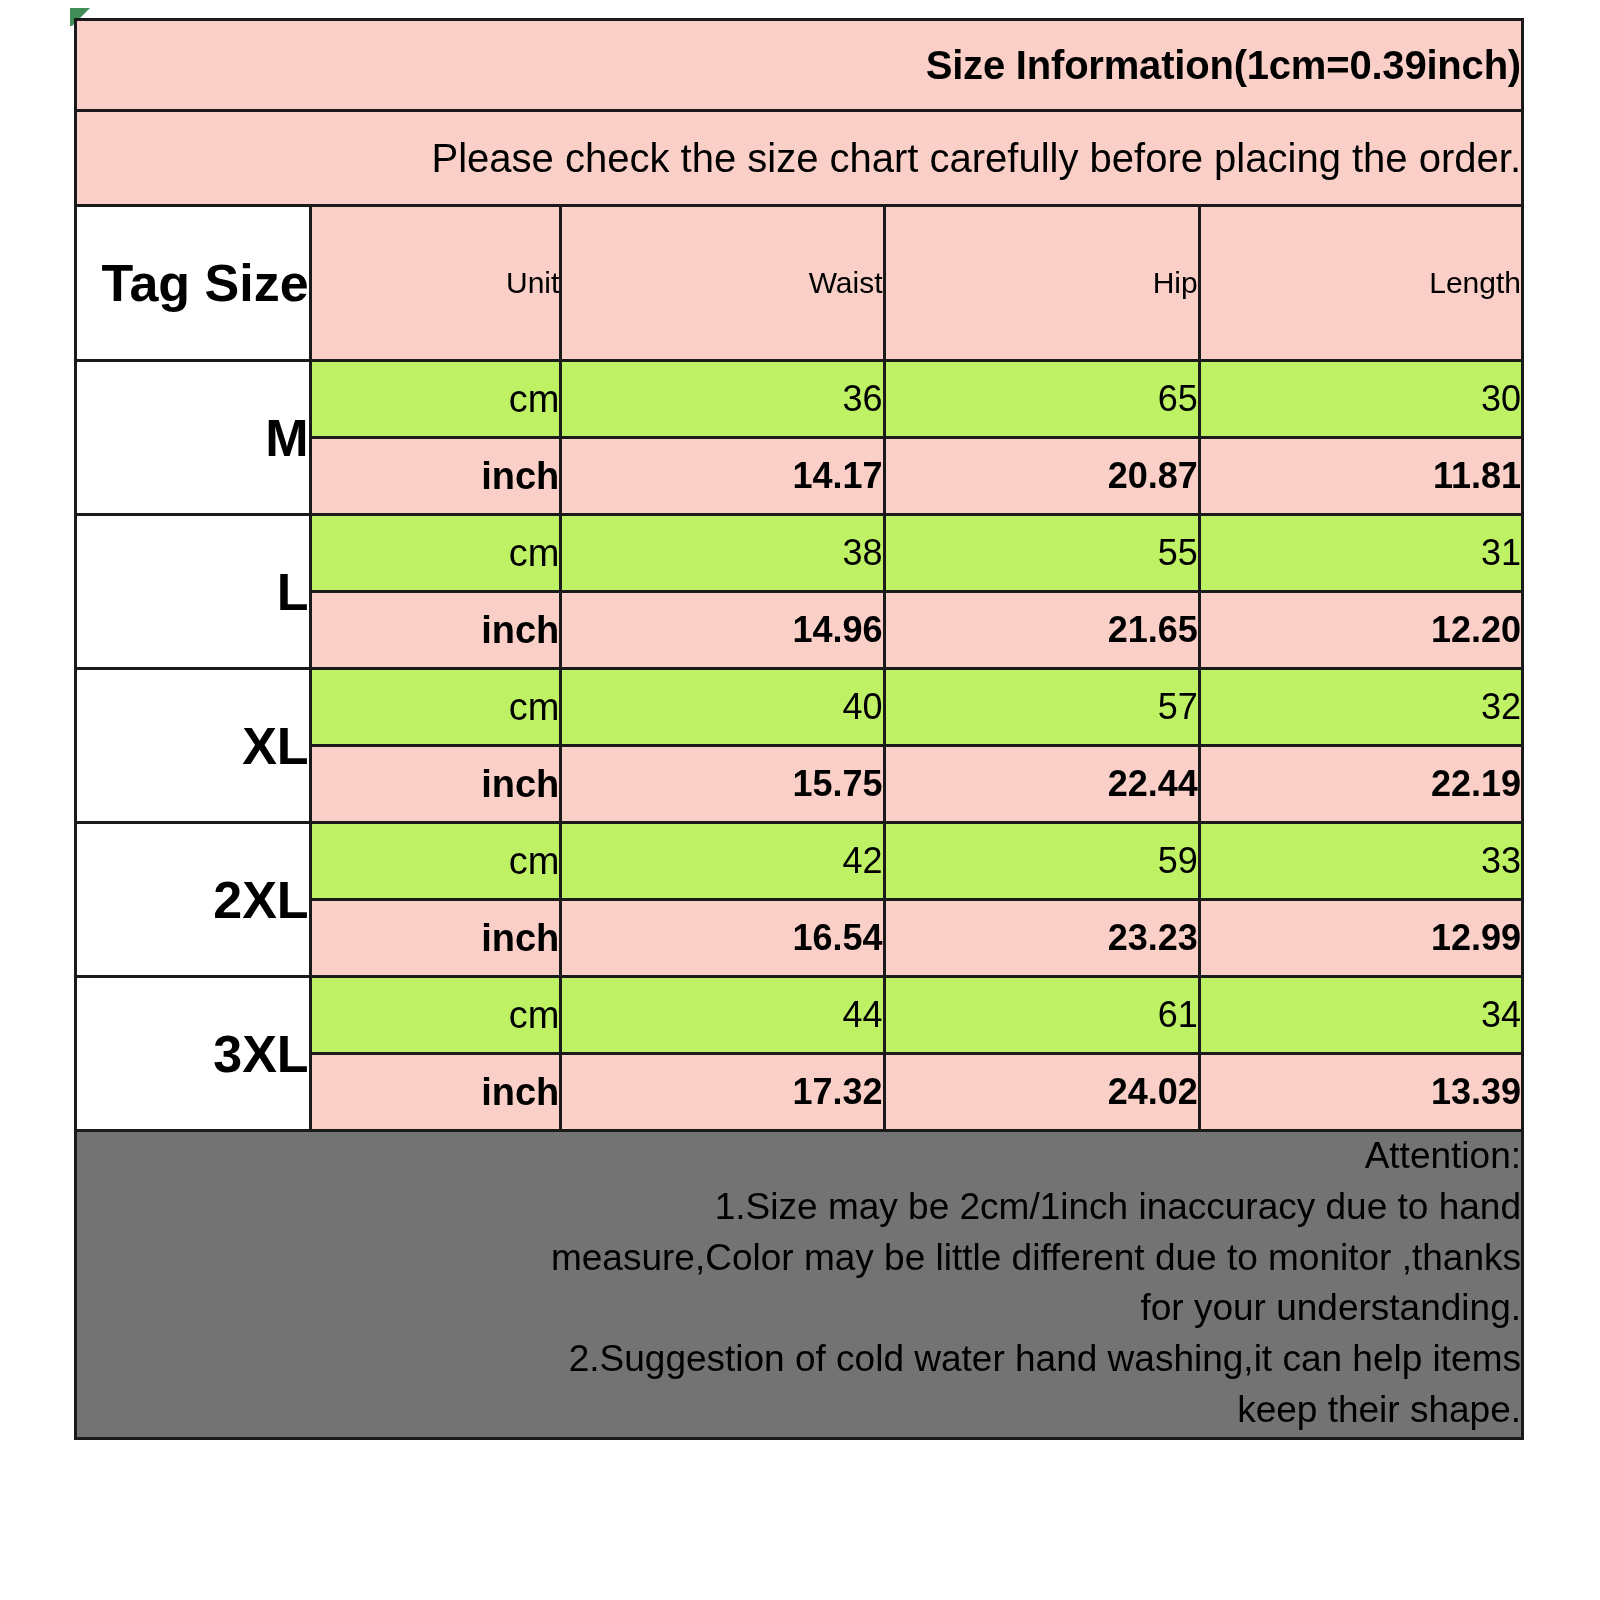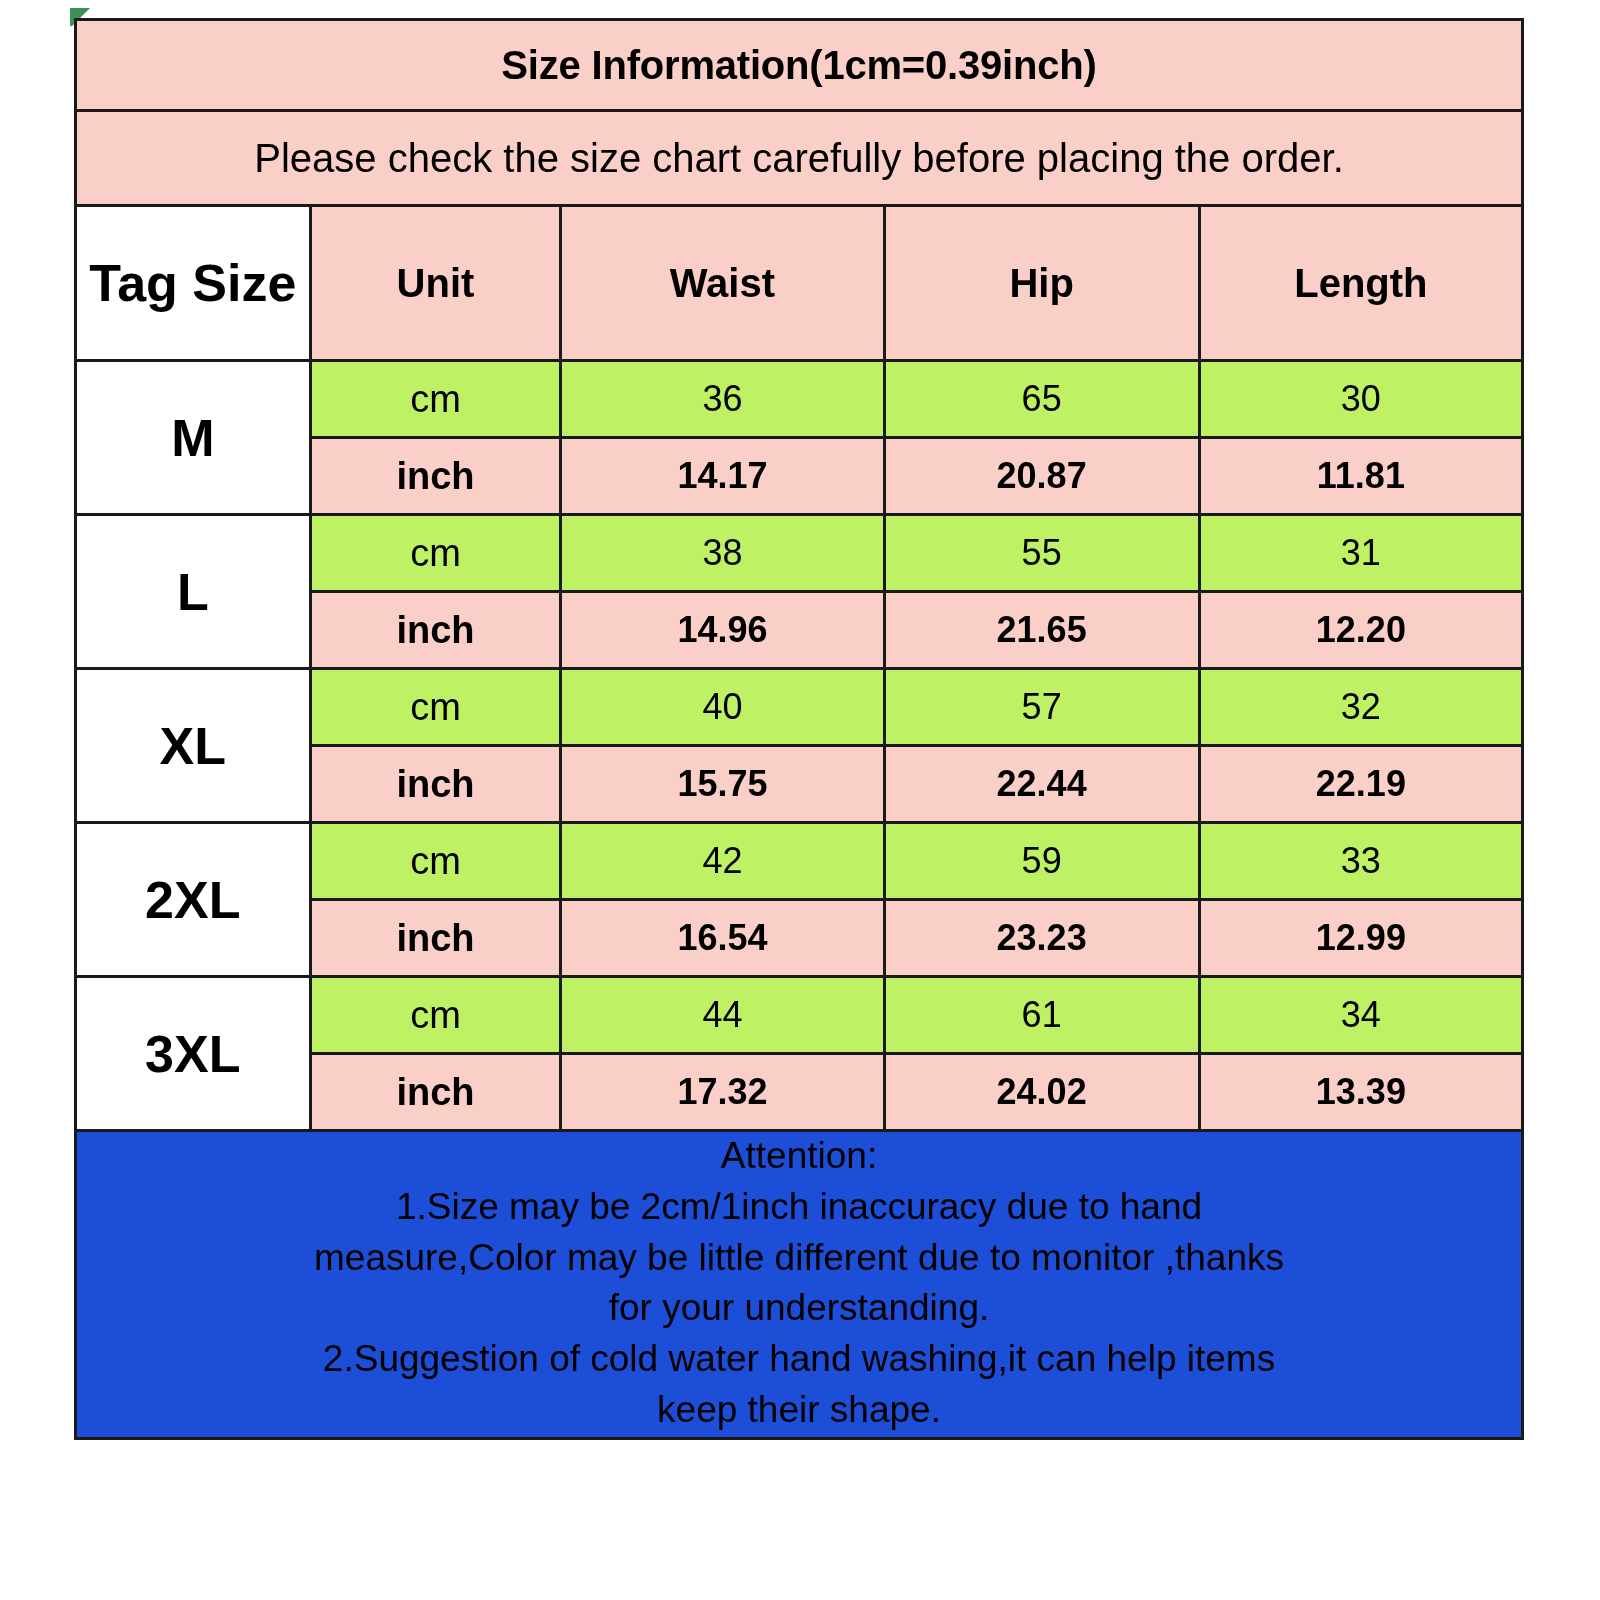--- a/index.html
+++ b/index.html
@@ -36,41 +36,41 @@
     top: 18px;
     width: 1450px;
     border: 3px solid #1a1a1a;
     border-collapse: collapse;
     background: #f9cfc7;
     box-sizing: border-box;
   }
   table.chart td, table.chart th {
     border: 3px solid #1a1a1a;
     padding: 0;
-    text-align: center;
+    text-align: right;
     vertical-align: middle;
   }
   .title-cell {
     background: #f9cfc7;
     font-size: 40px;
     font-weight: bold;
     height: 88px;
     letter-spacing: -0.2px;
   }
   .subtitle-cell {
     background: #f9cfc7;
     font-size: 40px;
     height: 92px;
     text-align: left;
     padding-left: 12px;
   }
   .head-cell {
     background: #f9cfc7;
-    font-size: 40px;
-    font-weight: bold;
+    font-size: 30px;
+    font-weight: normal;
     height: 152px;
   }
   .tag-cell {
     background: #ffffff;
     font-size: 52px;
     font-weight: bold;
     width: 230px;
   }
   .unit-cell {
     font-size: 38px;
@@ -84,21 +84,21 @@
     background: #bef264;
   }
   .row-inch td.unit-cell, .row-inch td.val-cell {
     background: #f9cfc7;
     font-weight: bold;
   }
   .col-waist { width: 318px; }
   .col-hip { width: 310px; }
   .col-length { width: 318px; }
   .attention-cell {
-    background: #1d4ed8;
+    background: #737373;
     text-align: left;
     padding: 14px 18px 18px 14px;
     font-size: 37px;
     line-height: 1.32;
   }
   .attention-cell p {
     margin: 0 0 2px 0;
   }
 </style>
 </head>

